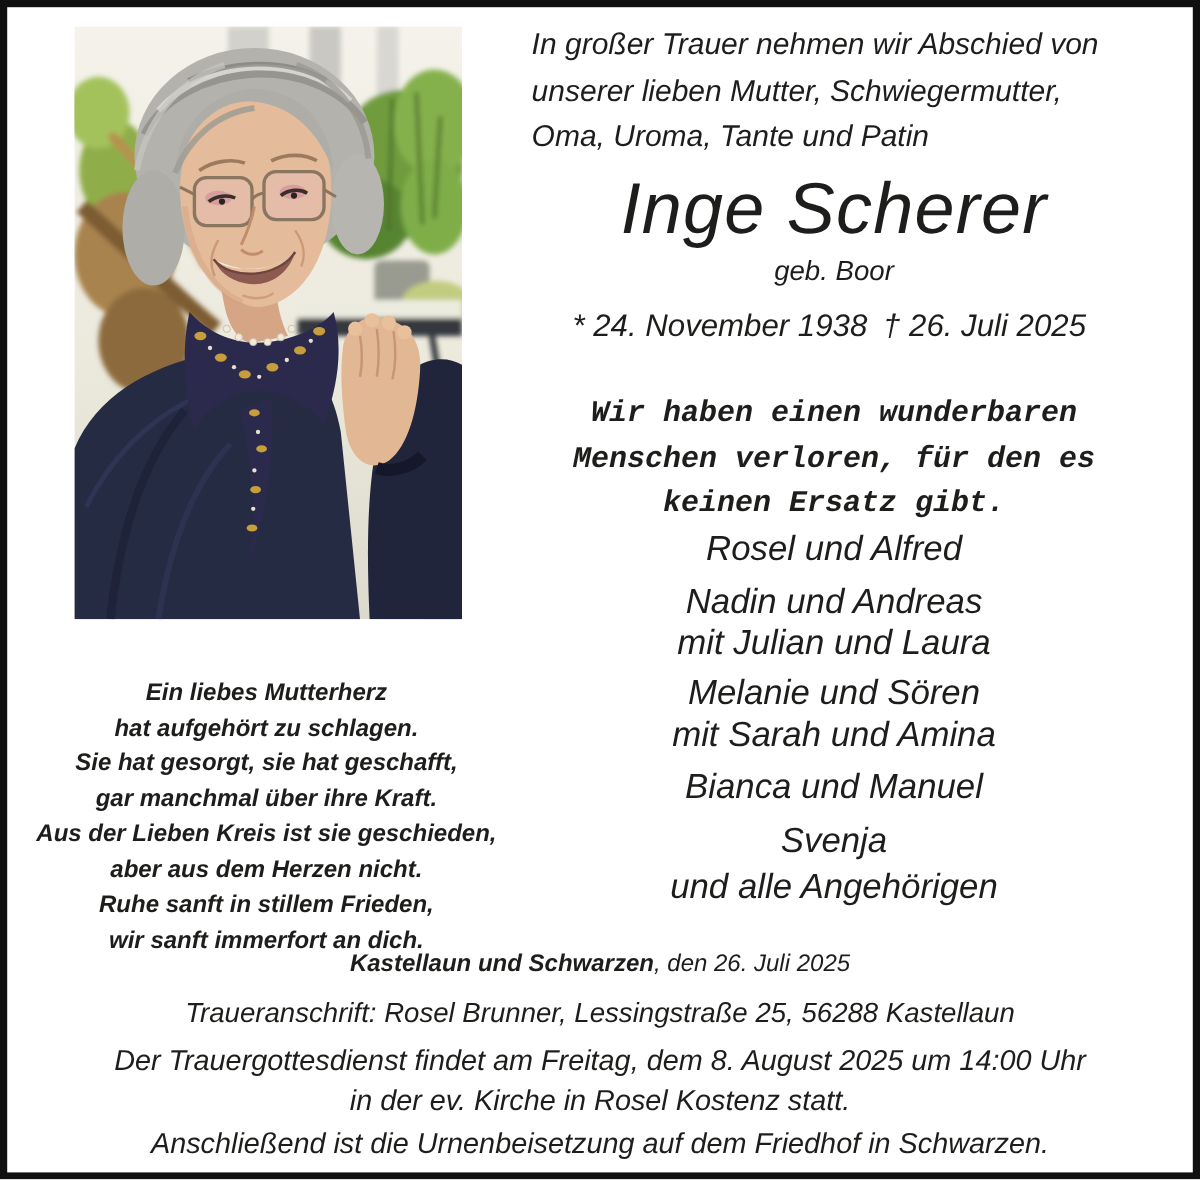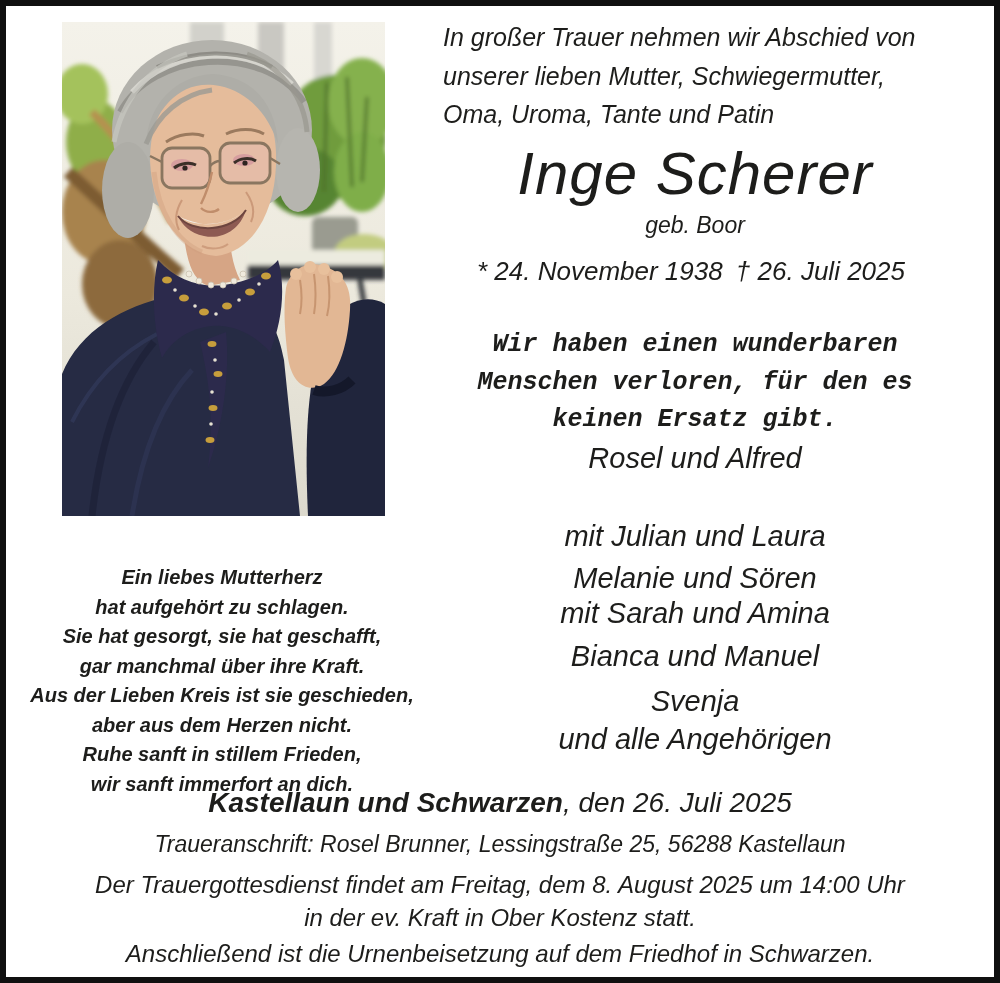--- a/index.html
+++ b/index.html
@@ -24,21 +24,21 @@
 
   .tribute { left:440px; top:326px; width:510px; font-weight:bold; font-size:25px; line-height:37.5px;font-family:Liberation Mono, monospace; }
 
   .mourner { left:440px; width:510px; font-size:29px; line-height:34px; text-align:center; }
   .m0 { top:441px; } .m1 { top:485px; } .m2 { top:519px; } .m3 { top:561px; }
   .m4 { top:596px; } .m5 { top:639px; } .m6 { top:684px; } .m7 { top:722px; }
 
   .poem { left:22px; top:531px; width:400px; font-weight:bold; font-size:20px; line-height:29.5px;margin-top:32px; }
 
   .closing { left:10px; right:10px; }
-  .place   { top:789px; font-size:28px; line-height:28px; }
+  .place   { top:789px; font-size:20px; line-height:28px; }
   .address { top:831px; font-size:23px; line-height:27px; }
   .svc1    { top:871px; font-size:24px; line-height:28px; }
   .svc2    { top:904px; font-size:24px; line-height:28px; }
   .burial  { top:940px; font-size:24px; line-height:28px; }
 </style>
 </head>
 <body>
 
 <div class="page">
 
@@ -179,20 +179,21 @@
     <span>† 26. Juli 2025</span>
   </div>
 
   <div class="abs tribute ctr">
     <div>Wir haben einen wunderbaren</div>
     <div>Menschen verloren, für den es</div>
     <div>keinen Ersatz gibt.</div>
   </div>
 
   <div class="abs mourner m0">Rosel und Alfred</div>
+  <div class="abs mourner m1">Nadin und Andreas</div>
   <div class="abs mourner m2">mit Julian und Laura</div>
   <div class="abs mourner m3">Melanie und Sören</div>
   <div class="abs mourner m4">mit Sarah und Amina</div>
   <div class="abs mourner m5">Bianca und Manuel</div>
   <div class="abs mourner m6">Svenja</div>
   <div class="abs mourner m7">und alle Angehörigen</div>
 
   <div class="abs poem ctr">
     <div>Ein liebes Mutterherz</div>
     <div>hat aufgehört zu schlagen.</div>
@@ -202,17 +203,17 @@
     <div>aber aus dem Herzen nicht.</div>
     <div>Ruhe sanft in stillem Frieden,</div>
     <div>wir sanft immerfort an dich.</div>
   </div>
 
   <div class="abs closing place ctr">
     <span class="b">Kastellaun und Schwarzen</span><span>, den 26. Juli 2025</span>
   </div>
   <div class="abs closing address ctr">Traueranschrift: Rosel Brunner, Lessingstraße 25, 56288 Kastellaun</div>
   <div class="abs closing svc1 ctr">Der Trauergottesdienst findet am Freitag, dem 8. August 2025 um 14:00 Uhr</div>
-  <div class="abs closing svc2 ctr">in der ev. Kraft in Ober Kostenz statt.</div>
+  <div class="abs closing svc2 ctr">in der ev. Kirche in Rosel Kostenz statt.</div>
   <div class="abs closing burial ctr">Anschließend ist die Urnenbeisetzung auf dem Friedhof in Schwarzen.</div>
 
   <div class="frame"></div>
 </div>
 
 </body></html>

